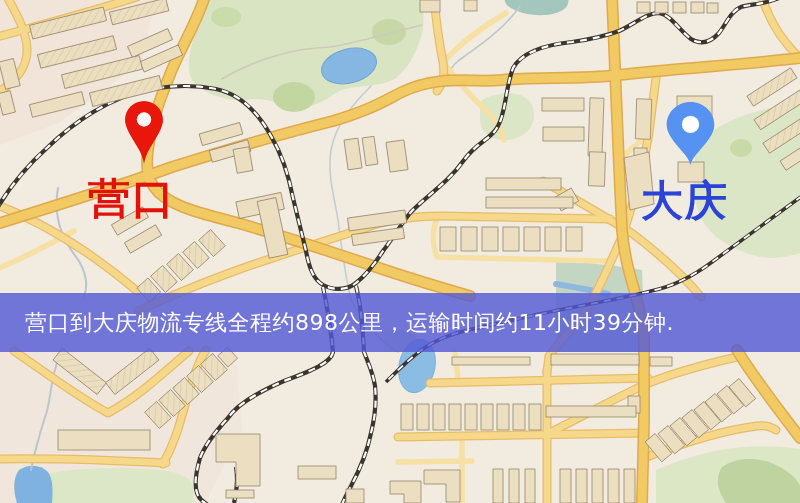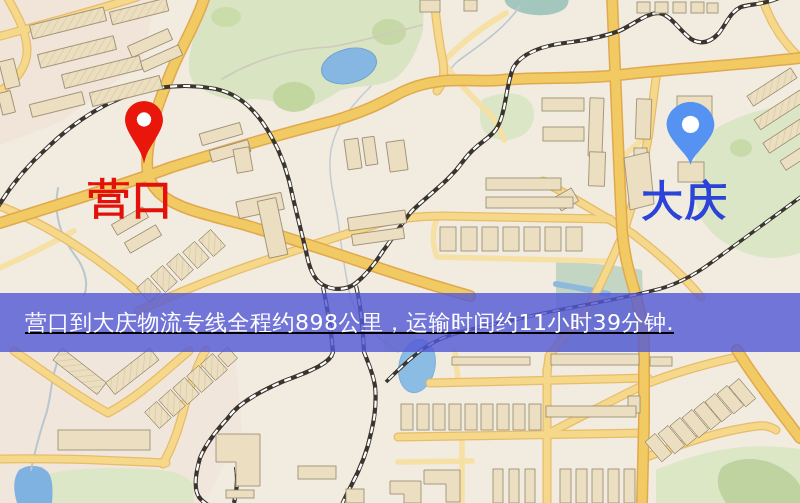--- a/index.html
+++ b/index.html
@@ -313,17 +313,17 @@
   </svg>
 
   <svg class="pin pin-dest" viewBox="0 0 52 64">
     <path d="M26,1 C13,1 2.5,11 2.5,23.5 C2.5,32.5 11,42 18,50 C22,54.5 25,58.5 26,63 C27,58.5 30,54.5 34,50 C41,42 49.5,32.5 49.5,23.5 C49.5,11 39,1 26,1 Z" fill="#5592f2"></path>
     <circle cx="26" cy="23" r="8.5" fill="#ffffff"></circle>
   </svg>
 
   <div class="city-label label-dest" style="color: rgb(43, 67, 215);">大庆</div>
   <div class="city-label label-origin" style="color: rgb(226, 18, 10);">营口</div>
 
-  <div class="banner" style="background: rgba(82, 88, 214, 0.8); text-decoration: underline;">
+  <div class="banner" style="background: rgba(82, 88, 214, 0.8);">
     <span style="color: rgb(255, 255, 255);">营口到大庆物流专线全程约898公里，运输时间约11小时39分钟.</span>
   </div>
 
 </div>
 
 </body></html>

